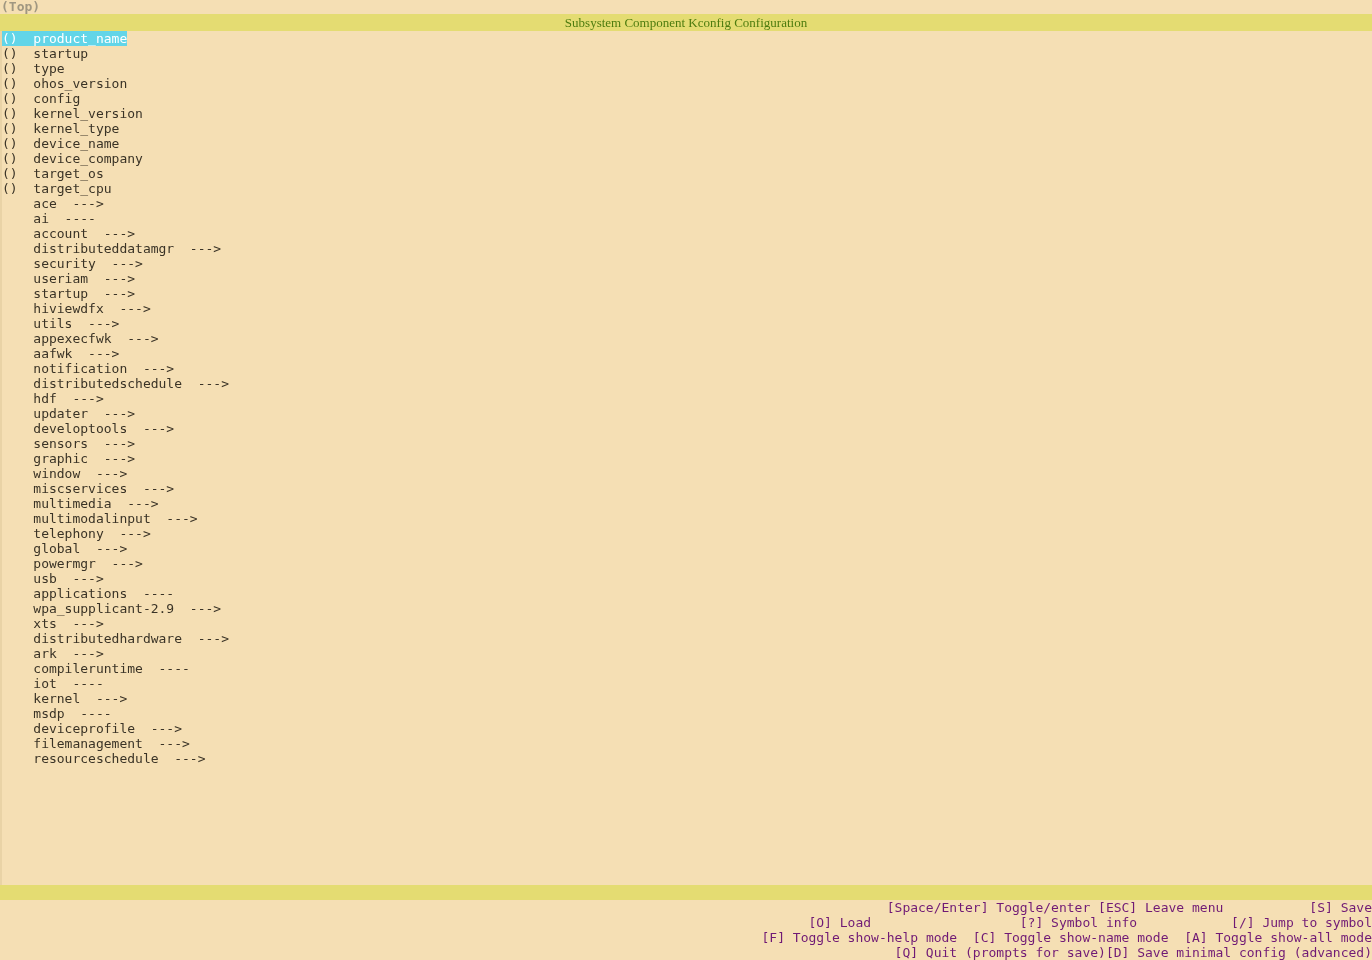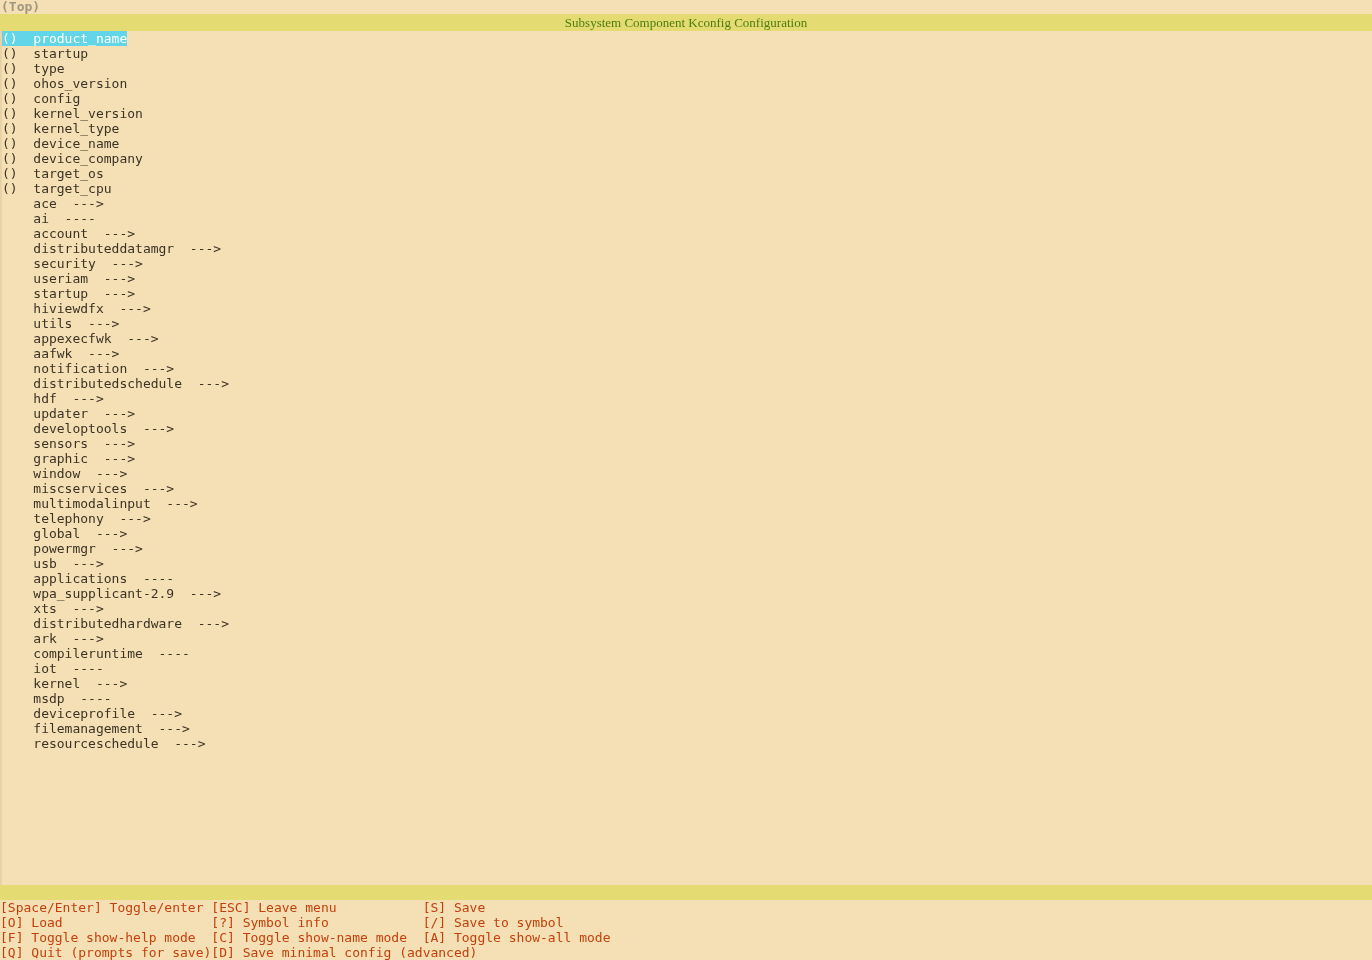--- a/index.html
+++ b/index.html
@@ -103,21 +103,22 @@
     position: absolute;
     left: 0; top: 900px;
     width: 1372px;
     height: 60px;
     background: #f5dfb4;
   }
   .help .hrow {
     height: 15px;
     line-height: 15px;
     white-space: pre;
-    color: #c2410c;
+    color: #701a75;
+    text-align: right;
   }
 </style>
 </head>
 <body>
 
 <div id="screen">
 
   <div class="topline">(Top)</div>
 
   <div class="titlebar">
@@ -150,20 +151,21 @@
         <div class="row"><span class="cell">    aafwk  ---&gt;</span></div>
         <div class="row"><span class="cell">    notification  ---&gt;</span></div>
         <div class="row"><span class="cell">    distributedschedule  ---&gt;</span></div>
         <div class="row"><span class="cell">    hdf  ---&gt;</span></div>
         <div class="row"><span class="cell">    updater  ---&gt;</span></div>
         <div class="row"><span class="cell">    developtools  ---&gt;</span></div>
         <div class="row"><span class="cell">    sensors  ---&gt;</span></div>
         <div class="row"><span class="cell">    graphic  ---&gt;</span></div>
         <div class="row"><span class="cell">    window  ---&gt;</span></div>
         <div class="row"><span class="cell">    miscservices  ---&gt;</span></div>
+        <div class="row"><span class="cell">    multimedia  ---&gt;</span></div>
         <div class="row"><span class="cell">    multimodalinput  ---&gt;</span></div>
         <div class="row"><span class="cell">    telephony  ---&gt;</span></div>
         <div class="row"><span class="cell">    global  ---&gt;</span></div>
         <div class="row"><span class="cell">    powermgr  ---&gt;</span></div>
         <div class="row"><span class="cell">    usb  ---&gt;</span></div>
         <div class="row"><span class="cell">    applications  ----</span></div>
         <div class="row"><span class="cell">    wpa_supplicant-2.9  ---&gt;</span></div>
         <div class="row"><span class="cell">    xts  ---&gt;</span></div>
         <div class="row"><span class="cell">    distributedhardware  ---&gt;</span></div>
         <div class="row"><span class="cell">    ark  ---&gt;</span></div>
@@ -174,18 +176,18 @@
         <div class="row"><span class="cell">    deviceprofile  ---&gt;</span></div>
         <div class="row"><span class="cell">    filemanagement  ---&gt;</span></div>
         <div class="row"><span class="cell">    resourceschedule  ---&gt;</span></div>
       </div>
   </div>
 
   <div class="sepbar"></div>
 
   <div class="help" id="help-rows">
       <div class="hrow">[Space/Enter] Toggle/enter [ESC] Leave menu           [S] Save</div>
-      <div class="hrow">[O] Load                   [?] Symbol info            [/] Save to symbol</div>
+      <div class="hrow">[O] Load                   [?] Symbol info            [/] Jump to symbol</div>
       <div class="hrow">[F] Toggle show-help mode  [C] Toggle show-name mode  [A] Toggle show-all mode</div>
       <div class="hrow">[Q] Quit (prompts for save)[D] Save minimal config (advanced)</div>
     </div>
 
 </div>
 
 </body></html>

